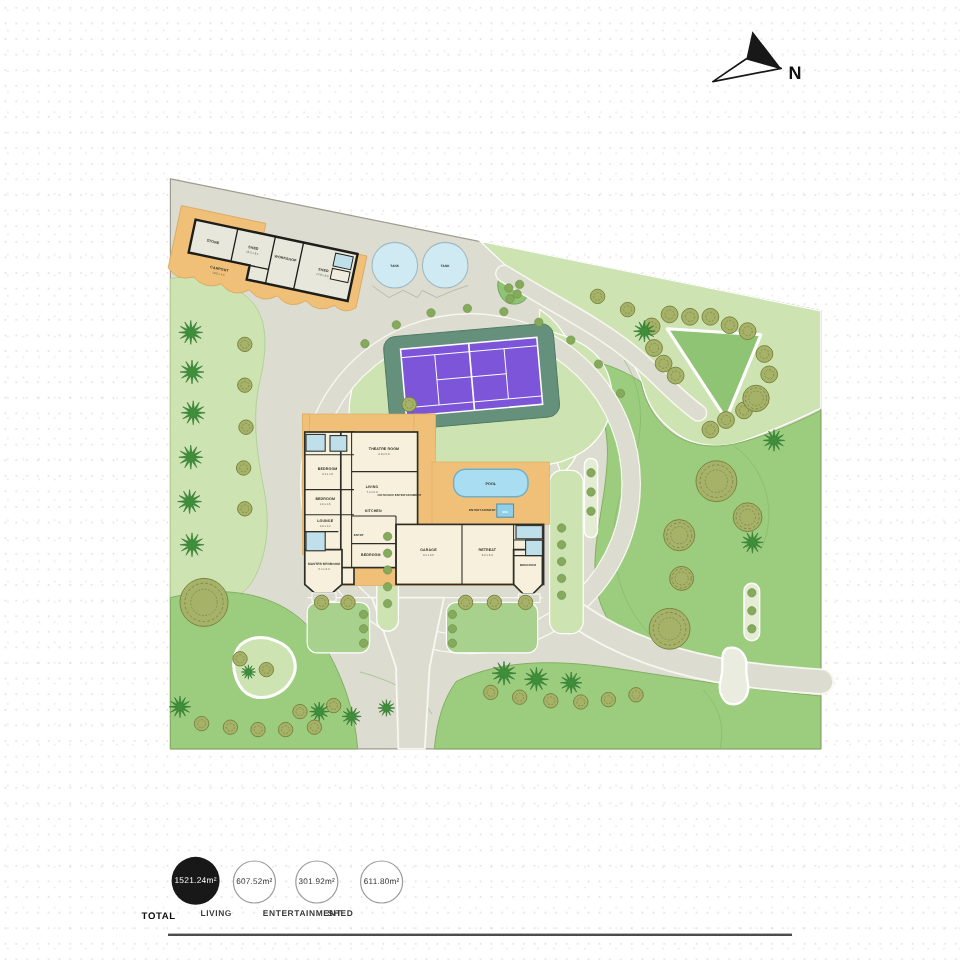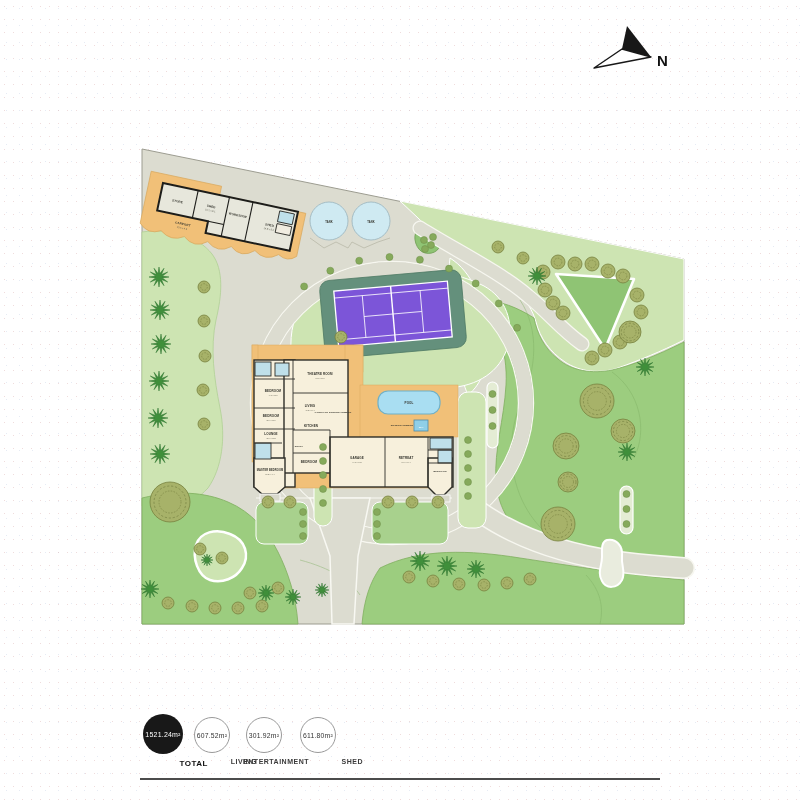--- a/index.html
+++ b/index.html
@@ -13,21 +13,21 @@
     content:"";position:absolute;inset:0;pointer-events:none;z-index:0;
     background-image:
       radial-gradient(circle, rgba(215,165,165,.38) .7px, transparent 1px),
       radial-gradient(circle, rgba(165,185,215,.28) .7px, transparent 1px);
     background-size:9px 13px, 13px 17px;
   }
   #plan-svg{position:absolute;left:0;top:0;z-index:1;}
   .lbl{fill:#33332c;font-weight:700;letter-spacing:.1px;}
   .dim{fill:#5d5d50;font-weight:400;}
   #legend{position:absolute;top:714px;left:0;width:800px;z-index:2;}
-  .leg-item{position:absolute;width:90px;text-align:right;}
+  .leg-item{position:absolute;width:90px;text-align:left;}
   .leg-circle{
     margin:0 auto;border-radius:50%;display:flex;align-items:center;justify-content:center;
     width:34px;height:34px;border:1px solid #9a9a9a;background:#fff;color:#333;
     font-size:6.8px;letter-spacing:.2px;
   }
   .leg-circle.filled{width:40px;height:40px;border:none;background:#181818;color:#fff;font-size:7px;}
   .leg-label{margin-top:5px;font-size:7px;color:#3a3a3a;font-weight:700;letter-spacing:.5px;}
   .leg-item.total .leg-label{font-size:8px;color:#0e0e0e;}
   #divider{position:absolute;left:140px;top:778px;width:520px;height:1.5px;background:#4c4c4c;z-index:2;}
 </style>

